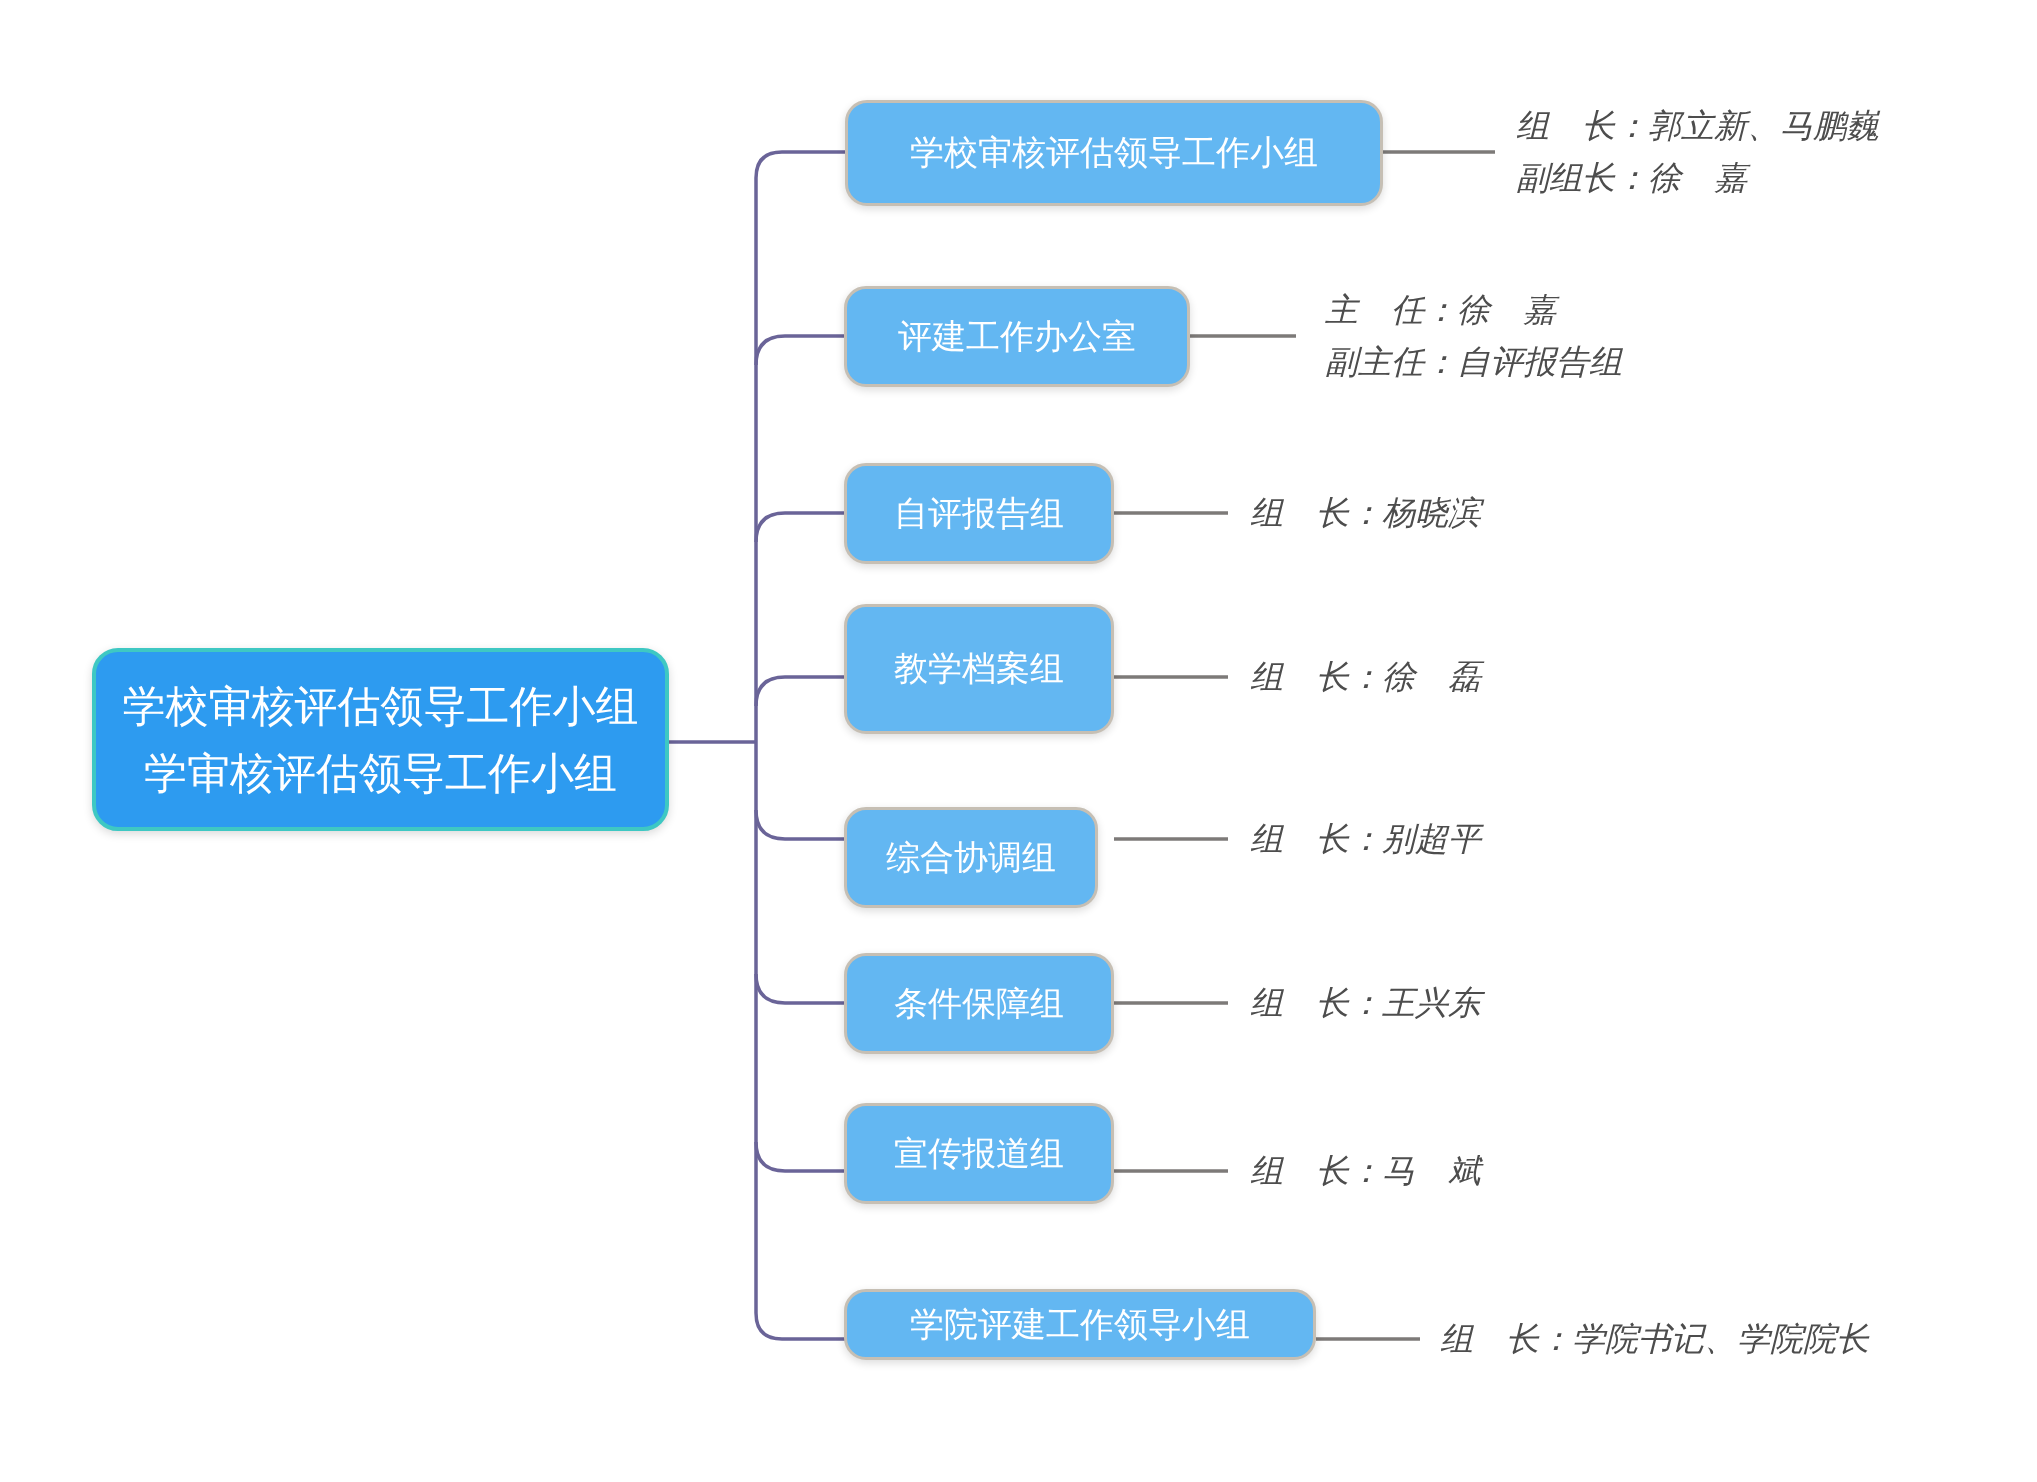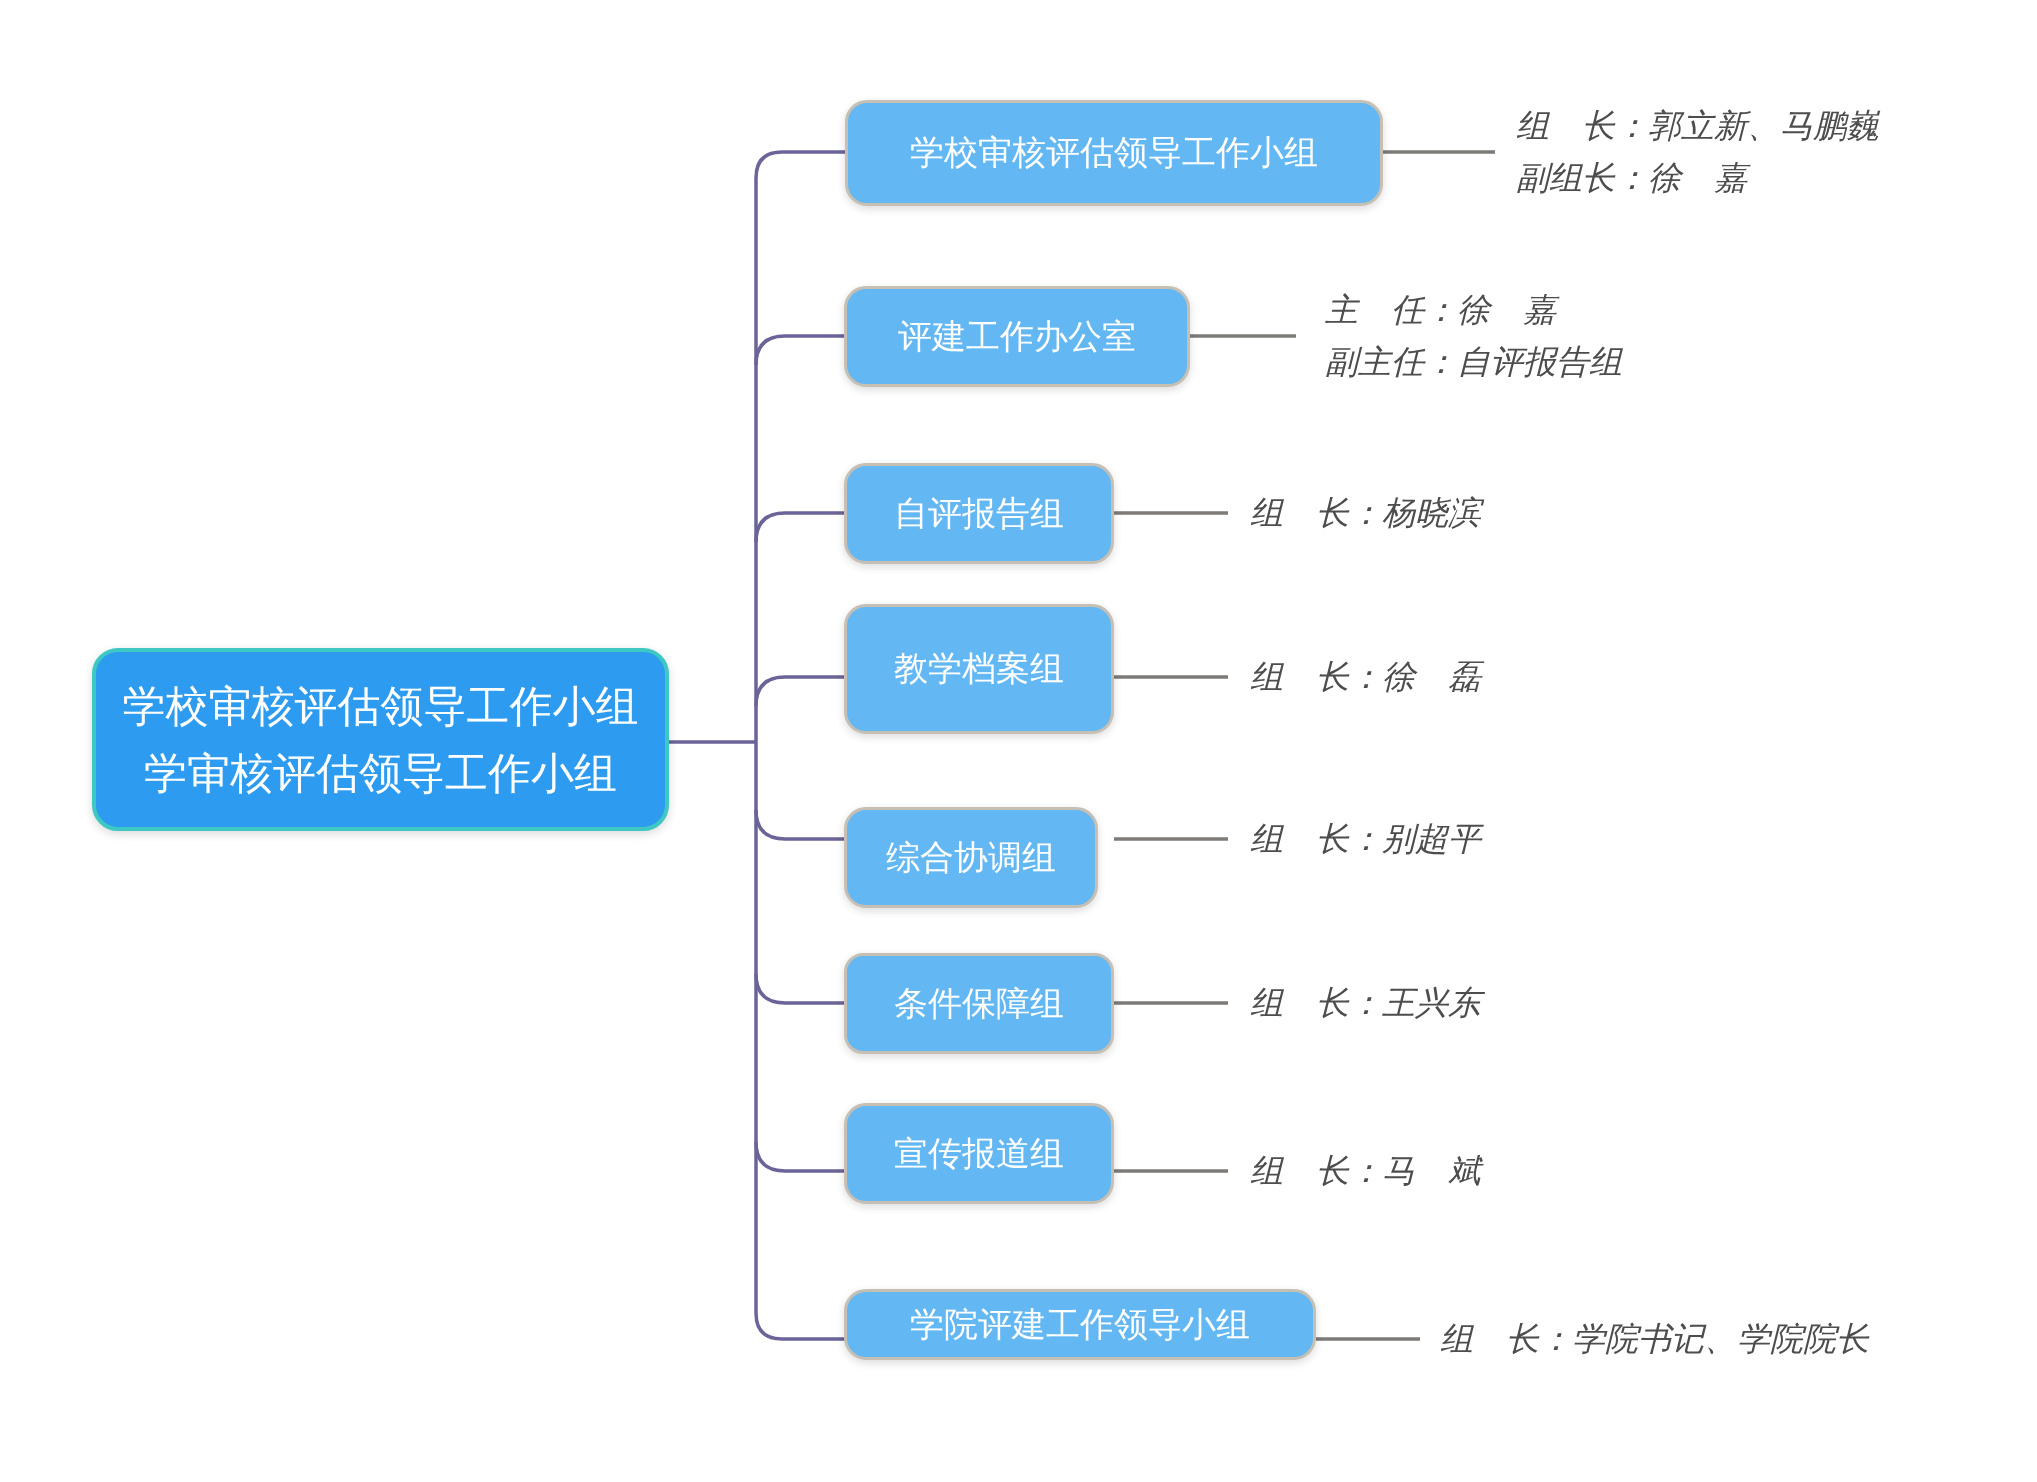--- a/index.html
+++ b/index.html
@@ -68,21 +68,21 @@
     font-size: 33px;
     line-height: 52px;
     white-space: pre-line;
     font-style: italic;
   }
   .n1 { left: 845px; top: 100px; width: 538px; height: 106px; }
   .n2 { left: 844px; top: 286px; width: 346px; height: 101px; }
   .n3 { left: 844px; top: 463px; width: 270px; height: 101px; }
   .n4 { left: 844px; top: 604px; width: 270px; height: 130px; }
   .n5 { left: 844px; top: 807px; width: 254px; height: 101px; }
-  .n6 { left: 844px; top: 953px; width: 270px; height: 101px; border-radius: 19px; }
+  .n6 { left: 844px; top: 953px; width: 270px; height: 101px; }
   .n7 { left: 844px; top: 1103px; width: 270px; height: 101px; }
   .n8 { left: 844px; top: 1289px; width: 472px; height: 71px; }
   .d1 { left: 1516px; top: 152px; }
   .d2 { left: 1325px; top: 336px; }
   .d3 { left: 1250px; top: 513px; }
   .d4 { left: 1250px; top: 677px; }
   .d5 { left: 1250px; top: 839px; }
   .d6 { left: 1250px; top: 1003px; }
   .d7 { left: 1250px; top: 1171px; text-align: right; }
   .d8 { left: 1440px; top: 1339px; }

